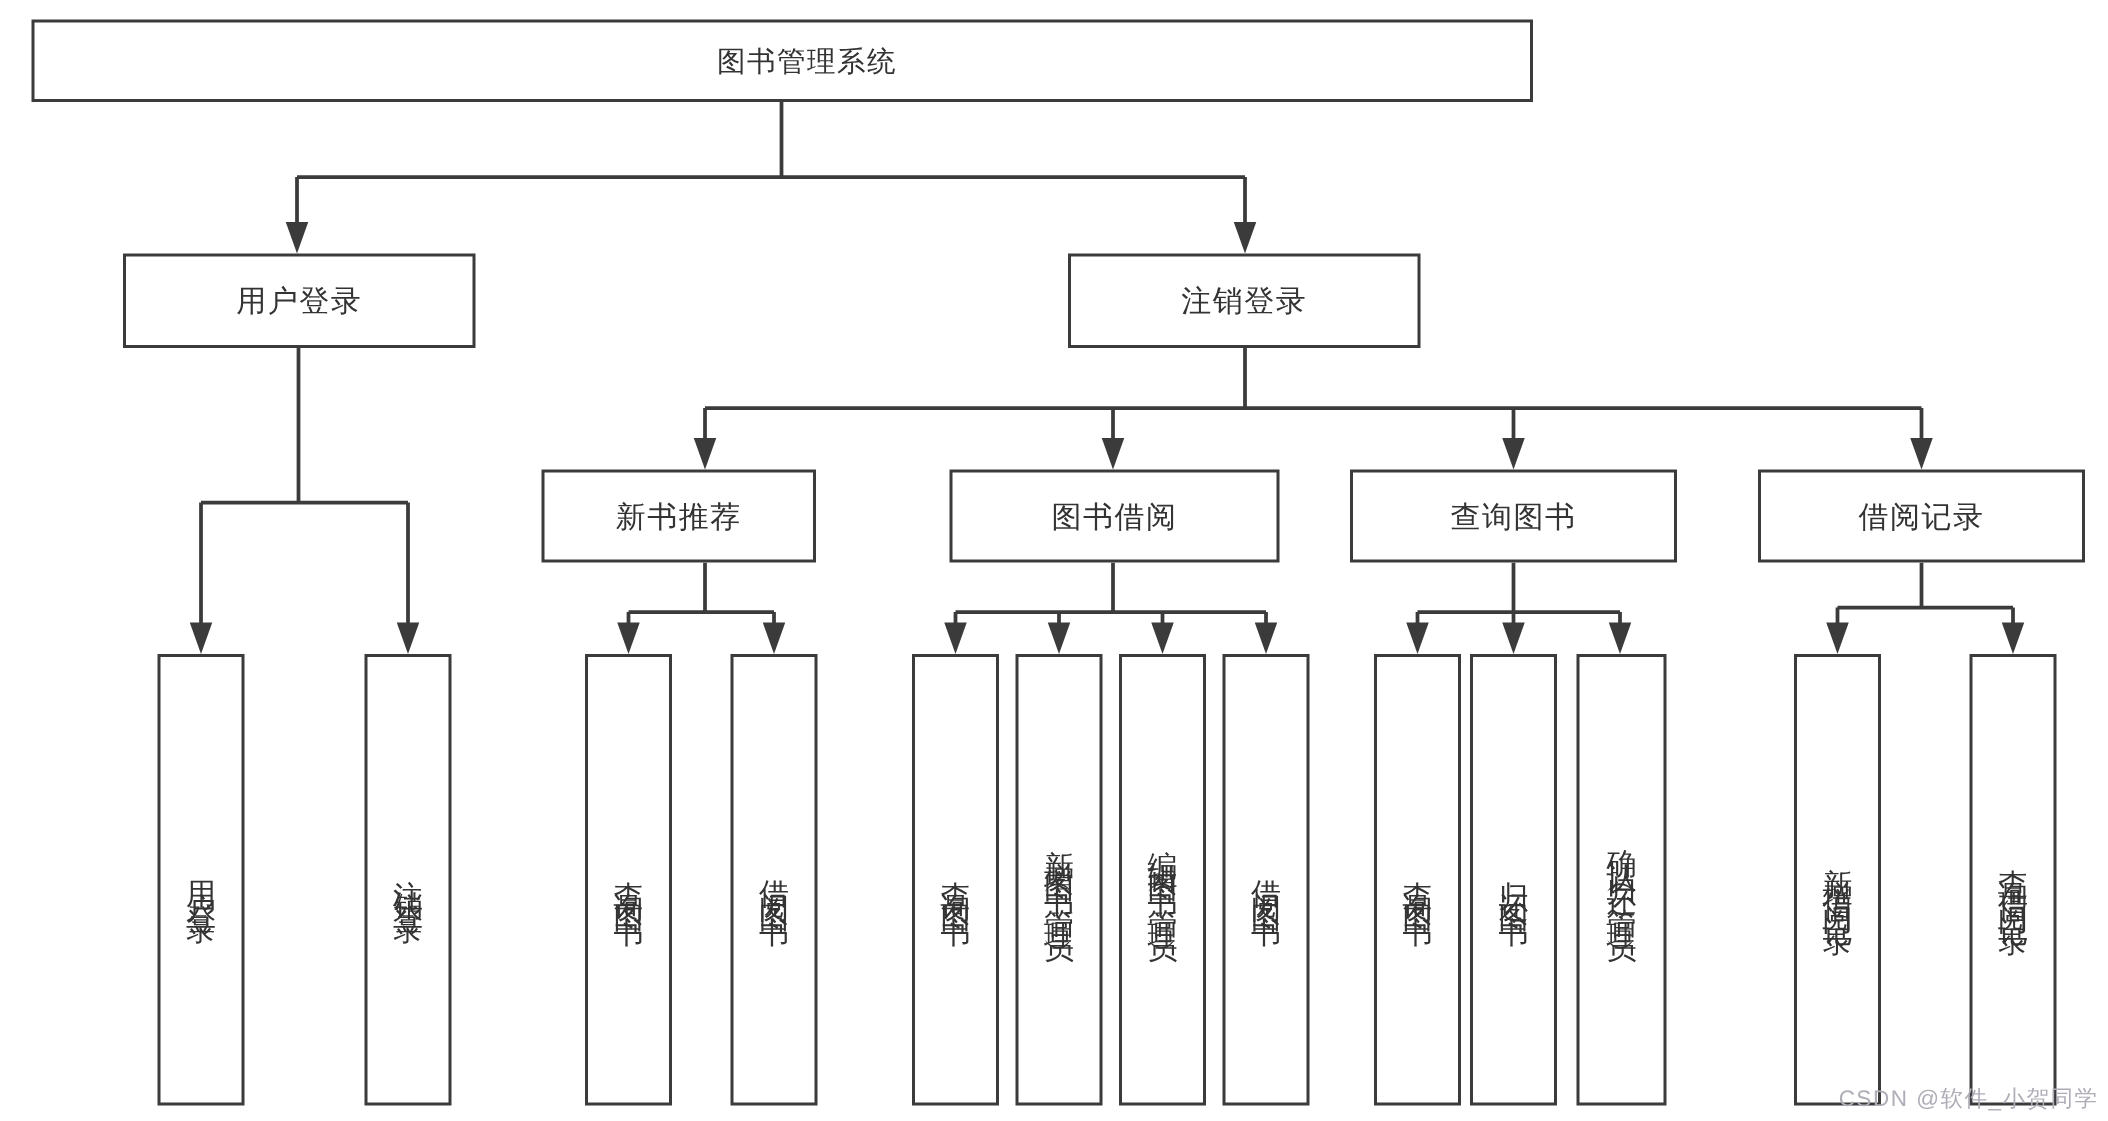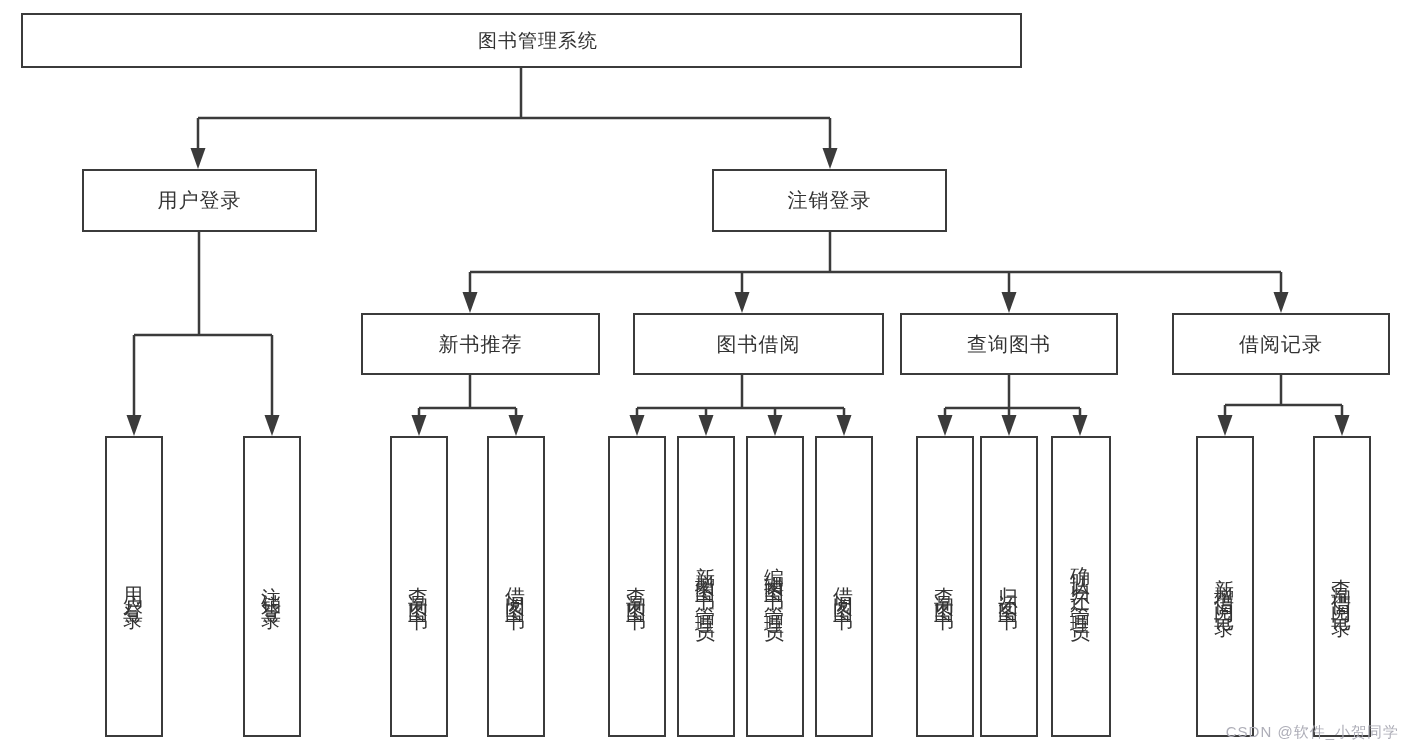--- a/index.html
+++ b/index.html
@@ -85,22 +85,22 @@
       <polygon points="1217.5,415 1232.5,415 1225,436"></polygon>
       <polygon points="1334.5,415 1349.5,415 1342,436"></polygon>
     </g>
   </svg>
 
   <div class="hbox root" style="left:21px;top:13px;width:1001px;height:55px">图书管理系统</div>
 
   <div class="hbox" style="left:82px;top:169px;width:235px;height:63px">用户登录</div>
   <div class="hbox" style="left:712px;top:169px;width:235px;height:63px">注销登录</div>
 
-  <div class="hbox" style="left:361px;top:313px;width:239px;height:62px">新书推荐</div>
-  <div class="hbox" style="left:633px;top:313px;width:251px;height:62px">图书借阅</div>
+  <div class="hbox" style="left:361px;top:313px;width:183px;height:62px">新书推荐</div>
+  <div class="hbox" style="left:633px;top:313px;width:220px;height:62px">图书借阅</div>
   <div class="hbox" style="left:900px;top:313px;width:218px;height:62px">查询图书</div>
   <div class="hbox" style="left:1172px;top:313px;width:218px;height:62px">借阅记录</div>
 
   <div class="vbox" style="left:105px;top:436px;width:58px;height:301px">用户登录</div>
   <div class="vbox" style="left:243px;top:436px;width:58px;height:301px">注销登录</div>
 
   <div class="vbox" style="left:390px;top:436px;width:58px;height:301px">查询图书</div>
   <div class="vbox" style="left:487px;top:436px;width:58px;height:301px">借阅图书</div>
 
   <div class="vbox" style="left:608px;top:436px;width:58px;height:301px">查询图书</div>

